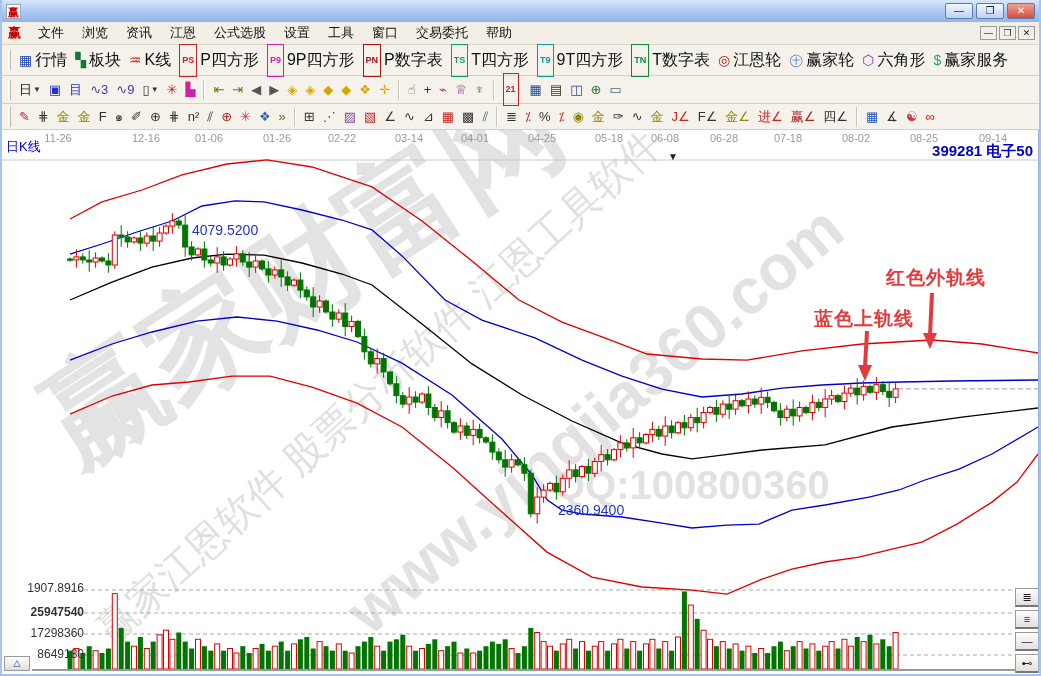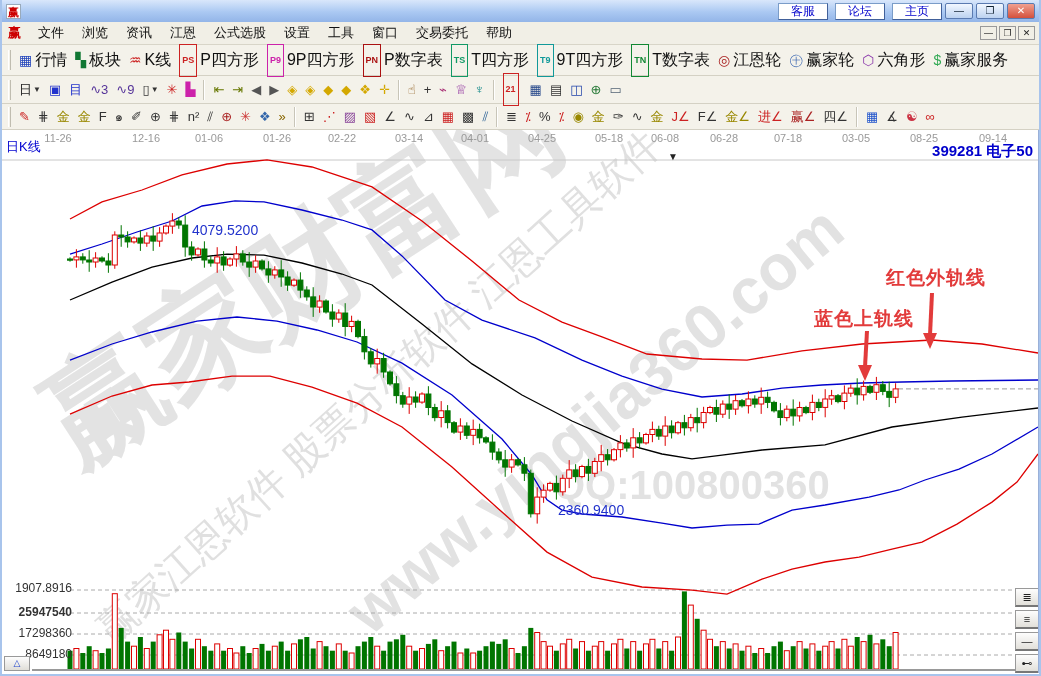--- a/index.html
+++ b/index.html
@@ -45,41 +45,36 @@
   .ov{position:absolute;white-space:nowrap;}
   .period-label{left:4px;top:8px;color:#0000d0;font-size:13px;}
   .dates{position:absolute;left:0;top:2px;width:100%;height:12px;}
   .date-tick{position:absolute;color:#999;font-size:11px;transform:translateX(-50%);}
   .ind-row{left:44px;top:16px;font-size:13px;}
   .ind-row span{margin-right:14px;}
   .symbol{right:6px;top:12px;color:#0000cc;font-size:15px;font-weight:bold;}
   .marker-tri{left:666px;top:21px;color:#222;font-size:10px;}
   .px-label{color:#2233cc;font-size:14px;}
   .ann{color:#e23b3b;font-size:19px;font-weight:bold;letter-spacing:1px;}
-  .scale-lbl{left:8px;width:62px;text-align:right;color:#333;font-size:12px;}
+  .scale-lbl{left:20px;width:62px;text-align:right;color:#333;font-size:12px;}
   .pane-btn{position:absolute;left:1013px;width:24px;height:19px;background:linear-gradient(#fdfdfd,#e2e0da);
             border:1px solid #999;border-bottom:2px solid #777;text-align:center;font-size:11px;line-height:17px;
             color:#222;cursor:pointer;}
   .tri-btn{position:absolute;left:2px;top:526px;width:26px;height:15px;background:linear-gradient(#fdfdfd,#e0ded8);
            border:1px solid #999;color:#2244cc;font-size:9px;line-height:13px;text-align:center;cursor:pointer;}
   .right-edge{position:absolute;left:1036px;top:0;width:1px;height:543px;background:#9ab0d8;}
 </style>
 </head>
 <body>
 
 <div class="window">
 
   <div class="titlebar">
     <div class="app-icon">赢</div>
     <div class="spacer"></div>
-    <div id="titleLinks" style="display:flex;">
-        <div class="tb-link">客服</div>
-        <div class="tb-link">论坛</div>
-        <div class="tb-link">主页</div>
-      </div>
     <div class="winctl">—</div>
     <div class="winctl">❐</div>
     <div class="winctl close">✕</div>
   </div>
 
   <div class="menubar">
     <span class="logo">赢</span>
     <div id="menuItems" style="display:flex;">
         <div class="menu-item">文件</div>
         <div class="menu-item">浏览</div>
@@ -819,21 +814,21 @@
         <div class="date-tick" style="left: 207px;">01-06</div>
         <div class="date-tick" style="left: 275px;">01-26</div>
         <div class="date-tick" style="left: 340px;">02-22</div>
         <div class="date-tick" style="left: 407px;">03-14</div>
         <div class="date-tick" style="left: 473px;">04-01</div>
         <div class="date-tick" style="left: 540px;">04-25</div>
         <div class="date-tick" style="left: 607px;">05-18</div>
         <div class="date-tick" style="left: 663px;">06-08</div>
         <div class="date-tick" style="left: 722px;">06-28</div>
         <div class="date-tick" style="left: 786px;">07-18</div>
-        <div class="date-tick" style="left: 854px;">03-05</div>
+        <div class="date-tick" style="left: 854px;">08-02</div>
         <div class="date-tick" style="left: 922px;">08-25</div>
         <div class="date-tick" style="left: 991px;">09-14</div>
       </div>
 
     <div class="ov period-label">日K线</div>
     <div class="ov symbol">399281  电子50</div>
     <div class="ov marker-tri">▼</div>
 
     <div class="ov px-label" style="left:190px;top:92px;">4079.5200</div>
     <div class="ov px-label" style="left:556px;top:372px;">2360.9400</div>

